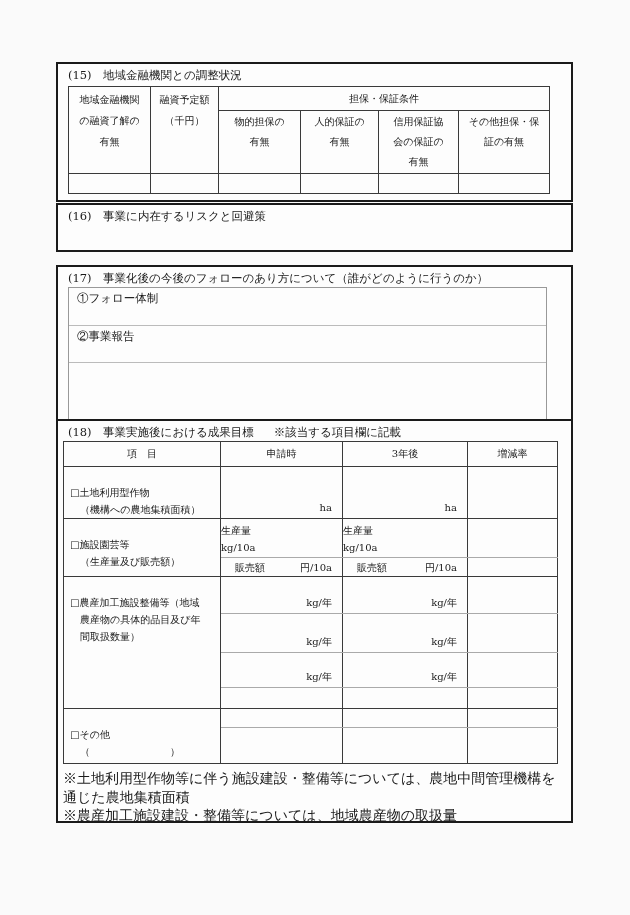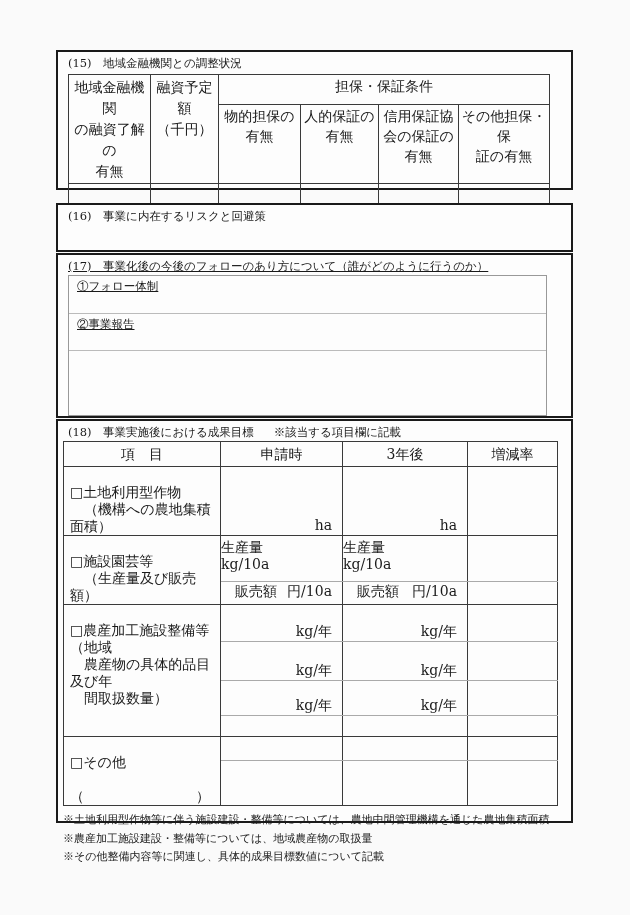--- a/index.html
+++ b/index.html
@@ -9,29 +9,29 @@
     color:#1a1a1a;
     font-family:"DejaVu Serif","Liberation Serif",serif;
     position:relative;
     font-size:11.5px;
   }
   .page { position:absolute; inset:0; }
   .box {
     position:absolute; left:56px; width:517px;
     border:2px solid #1a1a1a; background:#fdfdfd;
   }
-  .box15 { top:50px;  height:140px; }
+  .box15 { top:62px;  height:140px; }
   .box16 { top:203px; height:49px; }
-  .box17 { top:253px; height:165px;text-decoration:underline; }
+  .box17 { top:265px; height:165px; }
   .box18 { top:419px; height:404px; }
 
   .sec-title { font-size:11.5px; line-height:14px; padding:4px 6px 0 10px; white-space:pre; }
   .pre { white-space:pre-line; }
 
-  table { border-collapse:collapse; font-size:14px; color:#1a1a1a;border-radius:8px; }
+  table { border-collapse:collapse; font-size:10px; color:#1a1a1a;border-radius:8px; }
   td { border-right:1px solid #3a3a3a; border-bottom:1px solid #3a3a3a; vertical-align:top; }
 
   
   .t15 { margin:4px 0 0 10px; border:1px solid #3a3a3a; table-layout:fixed; }
   .t15 td { text-align:center; padding:1px 2px; }
   .t15 tr.rowA td { height:23px; line-height:21px; }
   .t15 tr.rowB td { height:54px; line-height:20px; }
   .t15 td.span2 { line-height:23px; padding-top:2px; }
   .t15 tr.rowC td { height:20px; border-bottom:none; }
 
@@ -58,21 +58,21 @@
   .t18 tr.r1 td  { height:36px; }
   .t18 tr.r2a td { height:39px; }
   .t18 tr.r2b td { height:19px; }
   .t18 tr.r3a td { height:37px; }
   .t18 tr.r3b td { height:39px; }
   .t18 tr.r3c td { height:35px; }
   .t18 tr.r3d td { height:21px; }
   .t18 tr.r4a td { height:19px; }
   .t18 tr.r4b td { height:36px; }
 
-  .notes { padding:5px 4px 0 5px; font-size:11px; line-height:18.5px; }
+  .notes { padding:5px 4px 0 5px; font-size:14px; line-height:18.5px; }
 </style>
 </head>
 <body>
 
 <div class="page">
 
   <section class="box box15">
     <div class="sec-title">(15)　地域金融機関との調整状況</div>
     <table class="t15">
       <colgroup>
@@ -217,17 +217,16 @@
         <td></td>
         <td></td>
         <td></td>
       </tr>
     </tbody>
       </table>
 
     <div class="notes">
       <div>※土地利用型作物等に伴う施設建設・整備等については、農地中間管理機構を通じた農地集積面積</div>
       <div>※農産加工施設建設・整備等については、地域農産物の取扱量</div>
-      <div>※その他整備内容等に関連し、具体的成果目標数値について記載</div>
     </div>
   </section>
 
 </div>
 
 </body></html>

